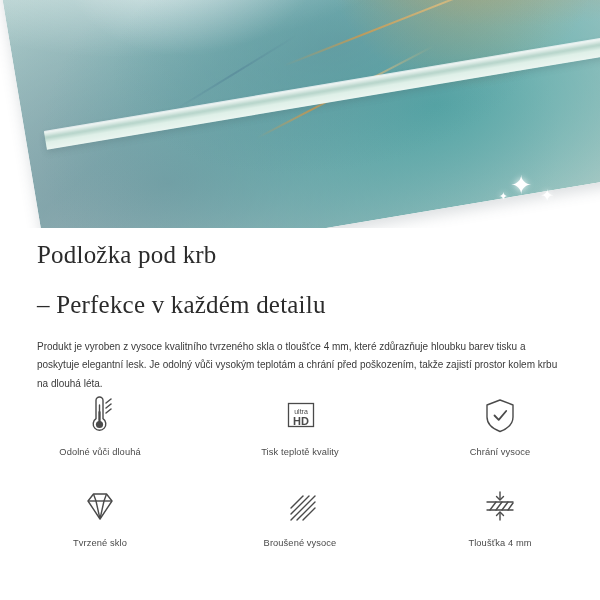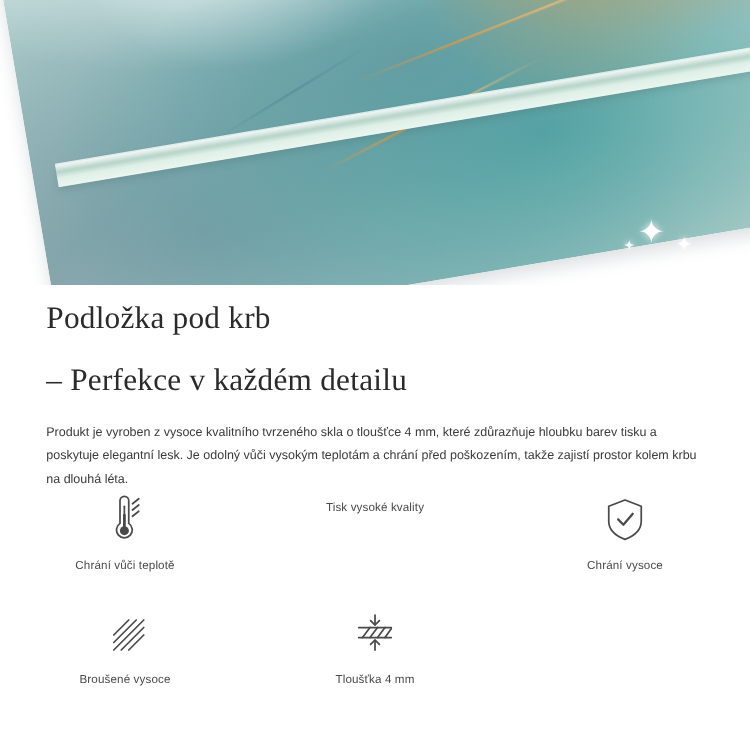--- a/index.html
+++ b/index.html
@@ -178,37 +178,57 @@
             <path d="M16 7.5a3.5 3.5 0 0 1 7 0v18.2a6.3 6.3 0 1 1-7 0z"></path>
             <line x1="19.5" y1="12" x2="19.5" y2="27"></line>
             <line x1="26" y1="10" x2="31" y2="6"></line>
             <line x1="26" y1="15" x2="31" y2="11"></line>
             <line x1="26" y1="20" x2="31" y2="16"></line>
           </g>
           <circle cx="19.5" cy="31.5" r="3.6" fill="#4a4a4a"></circle>
           <rect x="18.4" y="18" width="2.2" height="12" rx="1.1" fill="#4a4a4a"></rect>
         </svg>
       </div>
-      <div class="cap">Chrání vůči teplotě</div>
-    </div>
-
-    <div class="feature">
-      <div class="cap">Tisk vysoké kvality</div>
+      <div class="cap">Odolné vůči dlouhá</div>
+    </div>
+
+    <div class="feature">
+      <div class="ico">
+        <svg width="44" height="44" viewBox="0 0 44 44">
+          <rect x="10.5" y="10.5" width="25" height="23" fill="none" stroke="#4a4a4a" stroke-width="1.3"></rect>
+          <text x="23" y="21" text-anchor="middle" font-family="Liberation Sans, sans-serif" font-size="7" fill="#4a4a4a">ultra</text>
+          <text x="23" y="31.5" text-anchor="middle" font-family="Liberation Sans, sans-serif" font-size="11" font-weight="bold" fill="#4a4a4a">HD</text>
+        </svg>
+      </div>
+      <div class="cap">Tisk teplotě kvality</div>
     </div>
 
     <div class="feature">
       <div class="ico">
         <svg width="44" height="44" viewBox="0 0 44 44">
           <path d="M22 7 L35 12 V24 C35 31.5 28.6 36 22 38.5 C15.4 36 9 31.5 9 24 V12 Z" fill="none" stroke="#4a4a4a" stroke-width="1.4" stroke-linejoin="round"></path>
           <path d="M16.5 22.5 l4.2 4.3 L28.2 18" fill="none" stroke="#4a4a4a" stroke-width="1.8" stroke-linecap="round" stroke-linejoin="round"></path>
         </svg>
       </div>
       <div class="cap">Chrání vysoce</div>
     </div>
 
+    <div class="feature">
+      <div class="ico">
+        <svg width="46" height="40" viewBox="0 0 46 40">
+          <g fill="none" stroke="#4a4a4a" stroke-width="1.4" stroke-linejoin="round">
+            <path d="M11 15 L16.5 8 H29.5 L35 15 L23 33 Z"></path>
+            <path d="M11 15 H35"></path>
+            <path d="M16.5 8 L19 15 L23 33"></path>
+            <path d="M29.5 8 L27 15 L23 33"></path>
+          </g>
+        </svg>
+      </div>
+      <div class="cap">Tvrzené sklo</div>
+    </div>
 
     <div class="feature">
       <div class="ico">
         <svg width="44" height="40" viewBox="0 0 44 40">
           <g fill="none" stroke="#4a4a4a" stroke-width="1.4" stroke-linecap="round">
             <path d="M13 28 L31 10"></path>
             <path d="M13 22 L25 10"></path>
             <path d="M13 34 L37 10"></path>
             <path d="M19 34 L37 16"></path>
             <path d="M25 34 L37 22"></path>

